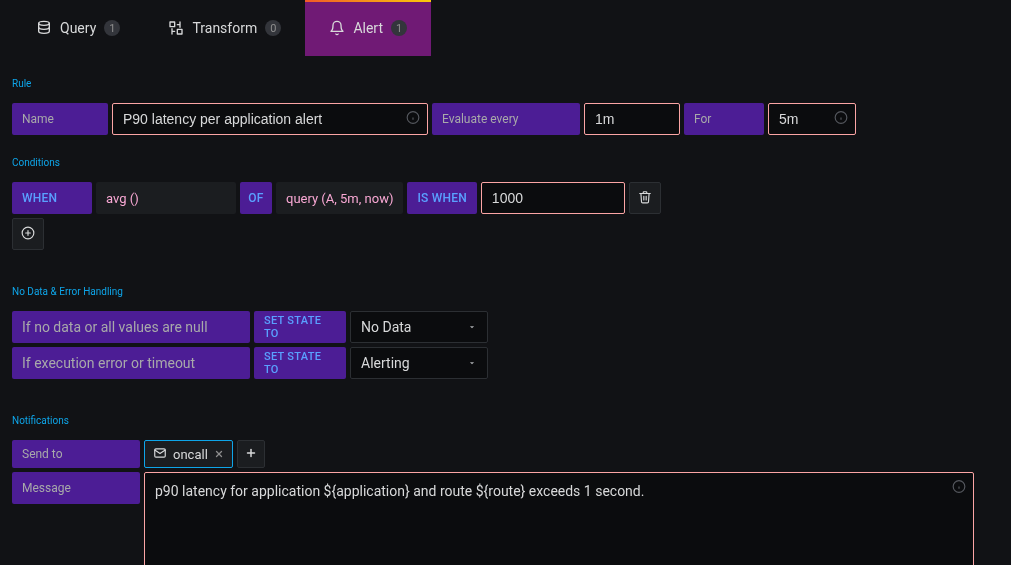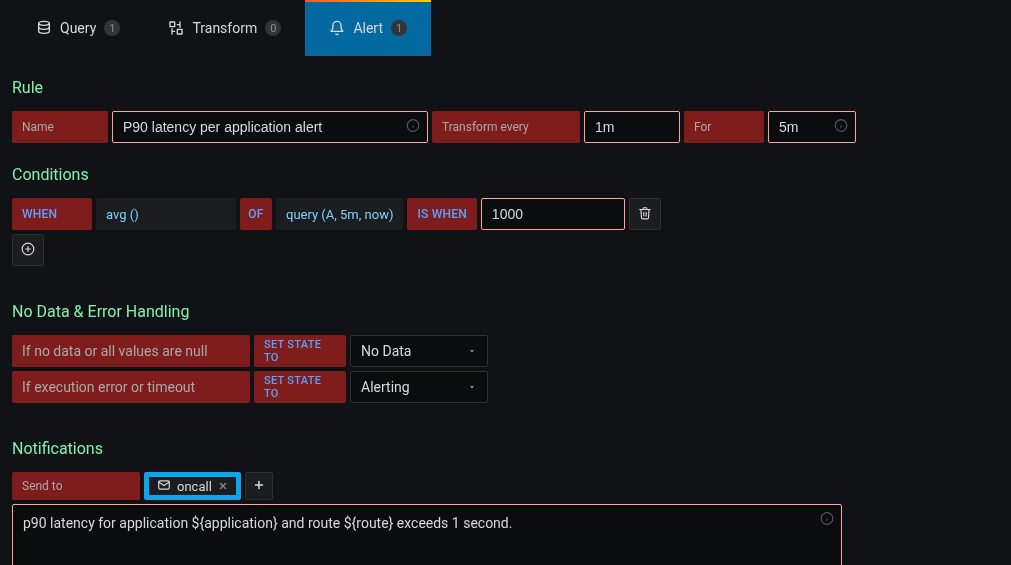--- a/index.html
+++ b/index.html
@@ -27,21 +27,21 @@
   .tab {
     display: flex;
     align-items: center;
     gap: 8px;
     padding: 0 24px;
     color: #d8d9da;
     cursor: pointer;
     position: relative;
   }
   .tab.active {
-    background: #0369a1;
+    background: #701a75;
   }
   .tab.active::before {
     content: "";
     position: absolute;
     top: 0; left: 0; right: 0;
     height: 2px;
     background: linear-gradient(90deg, #f05a28 0%, #fbca0a 100%);
   }
   .tab .count {
     display: inline-flex;
@@ -63,36 +63,36 @@
     position: absolute;
     top: 56px; left: 0; right: 0; bottom: 0;
     overflow-y: auto;
   }
   .content {
     padding: 12px 12px 40px 12px;
   }
 
   
   .section-title {
-    font-size: 16px;
-    color: #86efac;
+    font-size: 10px;
+    color: #0ea5e9;
     margin: 10px 0 14px 0;
   }
 
   
   .row {
     display: flex;
     gap: 4px;
     margin-bottom: 4px;
     align-items: stretch;
   }
   .lbl {
     display: flex;
     align-items: center;
-    background: #7f1d1d;
+    background: #4c1d95;
     color: #a8a9aa;
     font-size: 12px;
     padding: 0 10px;
     height: 32px;
     border-radius: 2px;
   }
   .lbl.blue { color: #5aa0ff; font-weight: 500; letter-spacing: .2px; font-size: 12px;}
   .lbl.w-name { width: 96px; }
   .lbl.w-eval { width: 148px; }
   .lbl.w-for  { width: 80px; }
@@ -125,21 +125,21 @@
     transform: translateY(-50%);
     color: #55585e;
     pointer-events: none;
   }
 
   .chip {
     display: flex;
     align-items: center;
     gap: 4px;
     background: #1b1d20;
-    color: #7dd3fc;
+    color: #f9a8d4;
     padding: 0 10px;
     height: 32px;
     border-radius: 2px;
     font-size: 13px;
   }
 
   .select {
     display: flex;
     align-items: center;
     justify-content: space-between;
@@ -172,21 +172,21 @@
   }
 
   .tag {
     display: inline-flex;
     align-items: center;
     gap: 6px;
     background: #1b1d20;
     height: 28px;
     padding: 0 8px;
     border-radius: 2px;
-    border: 5px solid #0ea5e9;
+    border: 1px solid #0ea5e9;
     font-size: 13px;
   }
   .tag .x { color: #8e8e8e; cursor: pointer; }
 
   
   .sect { margin-bottom: 36px; }
   .sect.tight { margin-bottom: 22px; }
 
   
   .content-wrap::-webkit-scrollbar { width: 8px; }
@@ -244,21 +244,21 @@
           <div class="input-ic-wrap">
             <input class="inp w-alertname" value="P90 latency per application alert" style="">
             <span class="input-ic">
               <svg width="14" height="14" viewBox="0 0 24 24" fill="none" stroke="currentColor" stroke-width="2">
                   <circle cx="12" cy="12" r="10"></circle>
                   <line x1="12" y1="16" x2="12" y2="12"></line>
                   <line x1="12" y1="8" x2="12" y2="8"></line>
                 </svg>
             </span>
           </div>
-          <div class="lbl w-eval">Transform every</div>
+          <div class="lbl w-eval">Evaluate every</div>
           <input class="inp w-every" value="1m" style="">
           <div class="lbl w-for">For</div>
           <div class="input-ic-wrap">
             <input class="inp w-for" value="5m" style="">
             <span class="input-ic">
               <svg width="14" height="14" viewBox="0 0 24 24" fill="none" stroke="currentColor" stroke-width="2">
                   <circle cx="12" cy="12" r="10"></circle>
                   <line x1="12" y1="16" x2="12" y2="12"></line>
                   <line x1="12" y1="8" x2="12" y2="8"></line>
                 </svg>
@@ -350,20 +350,21 @@
           <button class="icon-btn small">
             <span>
               <svg width="12" height="12" viewBox="0 0 24 24" fill="none" stroke="currentColor" stroke-width="3" stroke-linecap="round">
                   <line x1="12" y1="5" x2="12" y2="19"></line>
                   <line x1="5" y1="12" x2="19" y2="12"></line>
                 </svg>
             </span>
           </button>
         </div>
         <div class="row" style="align-items:flex-start">
+          <div class="lbl w-message">Message</div>
           <div class="input-ic-wrap" style="flex:0 0 auto">
             <textarea class="inp w-textarea" style="">p90 latency for application ${application} and route ${route} exceeds 1 second.</textarea>
             <span class="input-ic" style="top:16px">
               <svg width="14" height="14" viewBox="0 0 24 24" fill="none" stroke="currentColor" stroke-width="2">
                   <circle cx="12" cy="12" r="10"></circle>
                   <line x1="12" y1="16" x2="12" y2="12"></line>
                   <line x1="12" y1="8" x2="12" y2="8"></line>
                 </svg>
             </span>
           </div>

